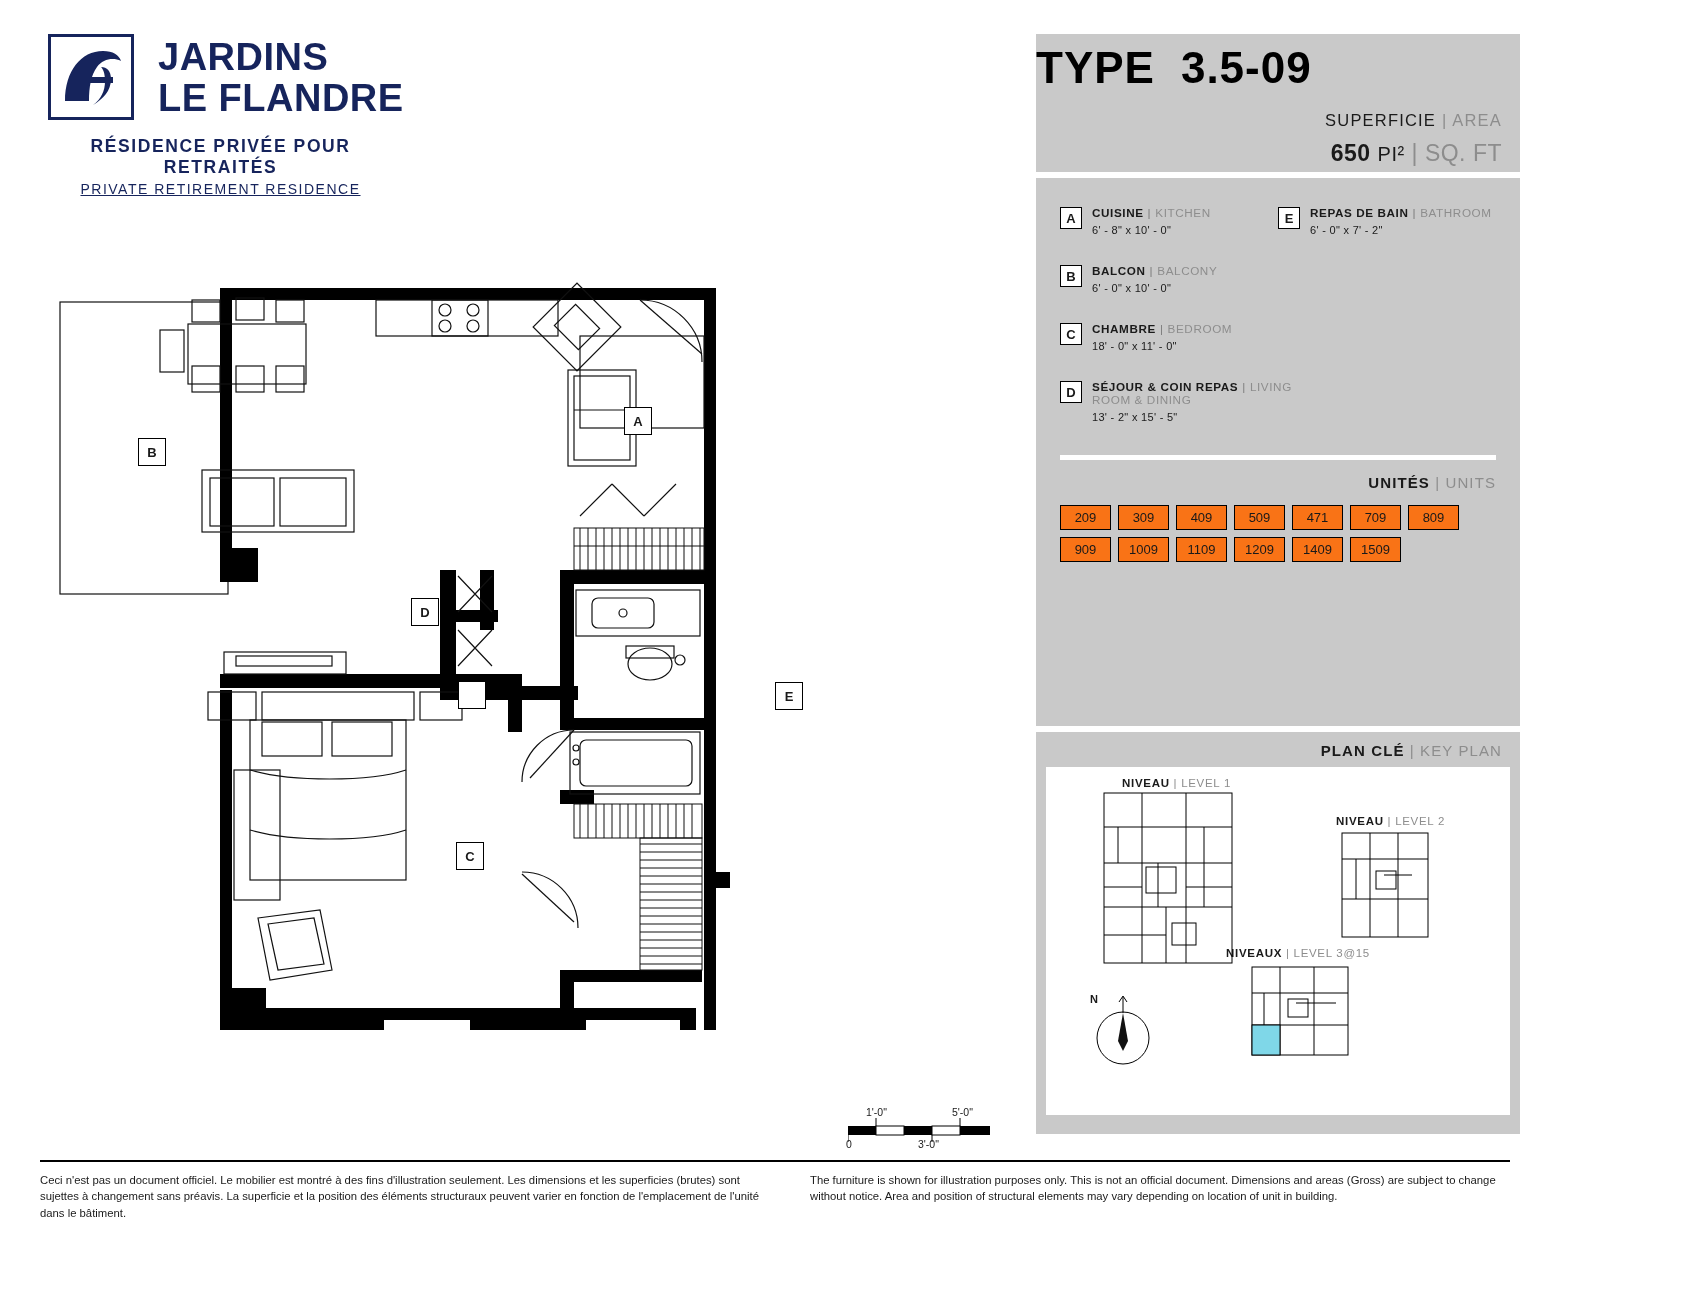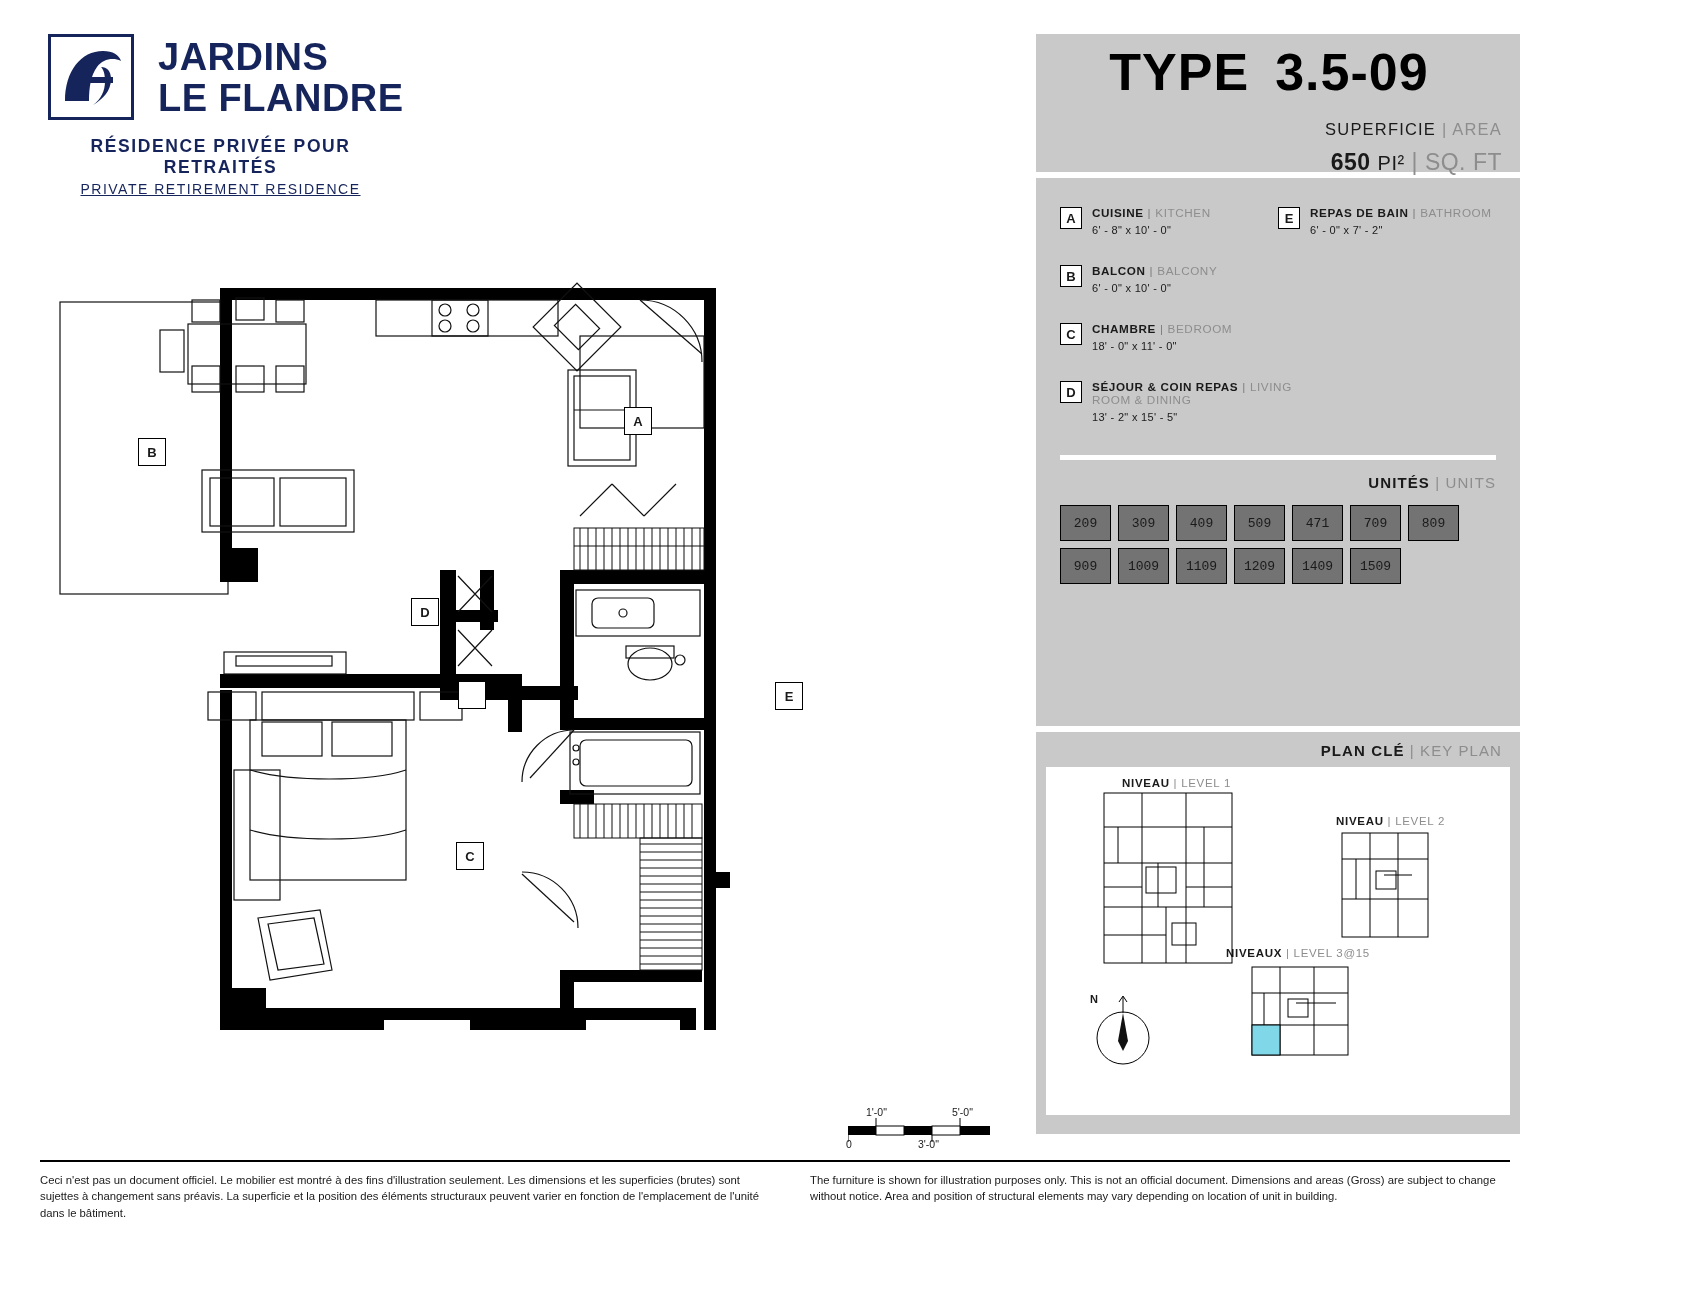--- a/index.html
+++ b/index.html
@@ -53,22 +53,22 @@
   
   .right-col { position:absolute; left:1036px; top:34px; width:484px; }
 
   .type-band {
     background:#c9c9c9;
     height:138px;
     padding:10px 18px 0 0;
     position:relative;
   }
   .type-title {
-    text-align:center;
-    font-size:52px;
+    text-align:left;
+    font-size:44px;
     font-weight:bold;
     letter-spacing:1px;
     line-height:1.1;
     color:#000;
   }
   .type-title .tnum { margin-left:26px; }
   .area-label {
     text-align:right;
     font-size:16.5px;
     letter-spacing:1.2px;
@@ -117,24 +117,24 @@
     height:5px; background:#fff; margin:4px 0 14px 0;
   }
   .units-head {
     text-align:right;
     font-size:15px; font-weight:bold; letter-spacing:1.1px;
     margin-bottom:14px;
   }
   .units-head .grey { color:#8d8d8d; font-weight:normal; }
   .units-rows { display:flex; flex-wrap:wrap; gap:7px; }
   .unit-chip {
-    width:51px; height:36px;
-    background:#737373; border:1px solid #000;
+    width:51px; height:25px;
+    background:#f97316; border:1px solid #000;
     font-size:13px;
-    display:flex; align-items:center; justify-content:center;font-family:Liberation Mono, monospace;
+    display:flex; align-items:center; justify-content:center;
   }
 
   
   .keyplan-panel {
     background:#c9c9c9;
     margin-top:6px;
     height:402px;
     padding:10px 10px 10px 10px;
     position:relative;
   }

